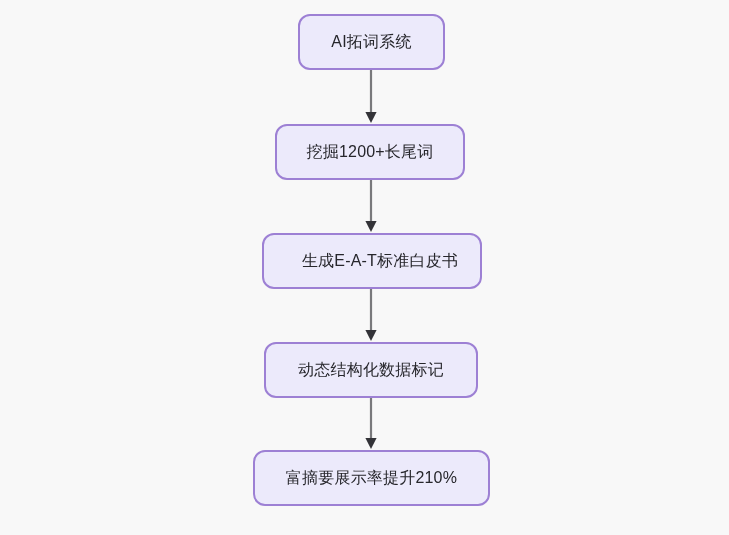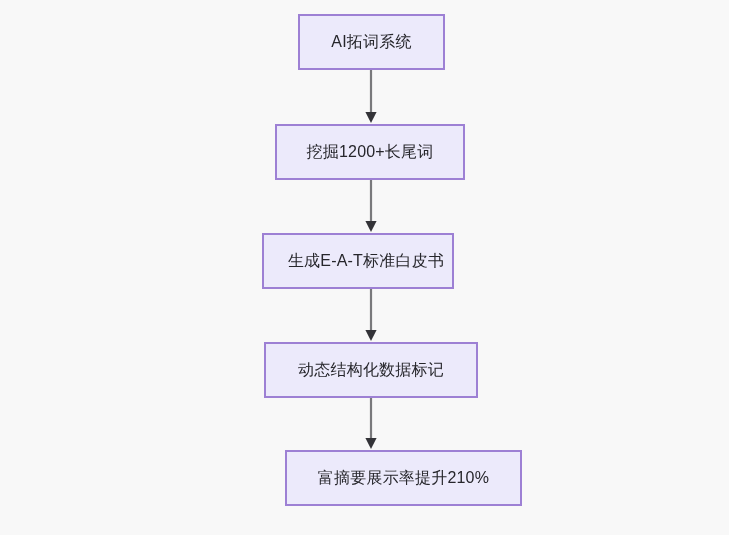--- a/index.html
+++ b/index.html
@@ -16,21 +16,21 @@
   #flowchart {
     position: relative;
     width: 729px;
     height: 535px;
   }
   .node {
     position: absolute;
     box-sizing: border-box;
     background: #eceafb;
     border: 2px solid #9d80d4;
-    border-radius: 0;
+    border-radius: 12px;
     display: flex;
     align-items: center;
     justify-content: center;
     height: 56px;
   }
   .node-label {
     font-size: 16px;
     line-height: 1.2;
     color: #26262b;
     white-space: nowrap;
@@ -47,23 +47,23 @@
     stroke-width: 2.2;
     fill: none;
   }
   .edge-head {
     fill: #333338;
   }
 
   
   #node-1 { left: 298px; top: 14px;  width: 147px; }
   #node-2 { left: 275px; top: 124px; width: 190px; }
-  #node-3 { left: 262px; top: 233px; width: 192px; padding-left: 16px; }
+  #node-3 { left: 262px; top: 233px; width: 220px; padding-left: 16px; }
   #node-4 { left: 264px; top: 342px; width: 214px; }
-  #node-5 { left: 253px; top: 450px; width: 237px; margin-left: 32px; }
+  #node-5 { left: 253px; top: 450px; width: 237px; }
 
   
   #edge-1 { left: 362px; top: 70px;  height: 54px; }
   #edge-2 { left: 362px; top: 180px; height: 53px; }
   #edge-3 { left: 362px; top: 289px; height: 53px; }
   #edge-4 { left: 362px; top: 398px; height: 52px; }
 </style>
 </head>
 <body>
 

